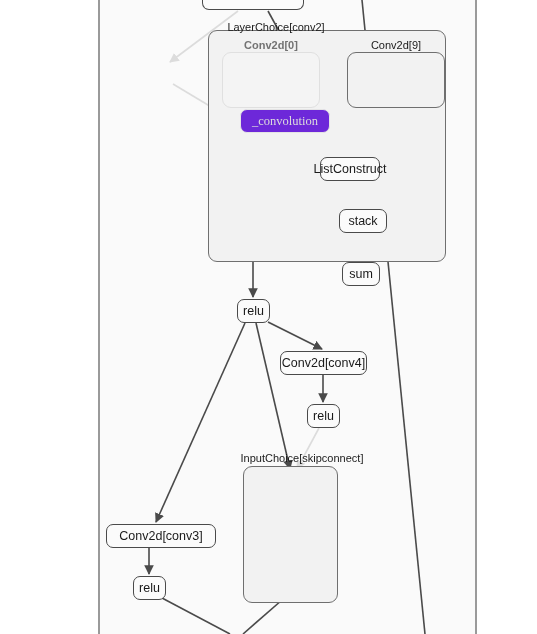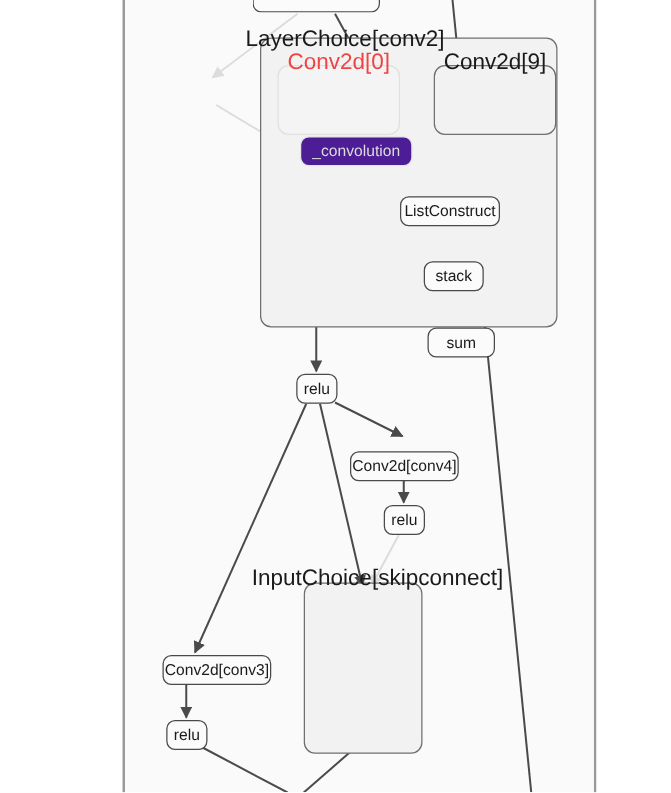--- a/index.html
+++ b/index.html
@@ -49,46 +49,47 @@
     background: #f2f2f2;
     border: 1px solid #6f6f6f;
     border-radius: 9px;
   }
   .cluster.faded {
     background: #f4f4f4;
     border-color: #e0e0e0;
   }
   .cluster-label {
     position: absolute;
-    font-size: 18px;
+    font-size: 11px;
     color: #1a1a1a;
     white-space: nowrap;
     text-align: center;
   }
-  .cluster-label.faded { color: #ef4444; }
+  .cluster-label.faded { color: #737373; font-weight: bold; }
 
   
   .node {
     position: absolute;
     box-sizing: border-box;
     background: #fbfbfb;
     border: 1.4px solid #4a4a4a;
     border-radius: 7px;
     display: flex;
     align-items: center;
     justify-content: center;
     font-size: 12.5px;
     color: #1a1a1a;
     white-space: nowrap;
     padding: 0 7px;
   }
   .node.faded {
-    background: #4c1d95;
+    background: #6d28d9;
     border-color: #e4e4e4;
     color: #dcdcdc;
+    font-family: Liberation Serif, serif;
   }
   .node.cut-top {
     border-top-left-radius: 0;
     border-top-right-radius: 0;
     border-top: none;
   }
 </style>
 </head>
 <body>
 
@@ -135,24 +136,24 @@
         <div class="cluster faded" style="left: 122px; top: 52px; width: 98px; height: 56px;"></div>
         <div class="cluster-label faded" style="left: 122px; top: 39px; width: 98px;">Conv2d[0]</div>
         <div class="cluster" style="left: 247px; top: 52px; width: 98px; height: 56px;"></div>
         <div class="cluster-label" style="left: 247px; top: 39px; width: 98px;">Conv2d[9]</div>
         <div class="cluster" style="left: 143px; top: 466px; width: 95px; height: 137px;"></div>
         <div class="cluster-label" style="left: 32px; top: 452px; width: 340px;">InputChoice[skipconnect]</div>
       </div>
     <div id="node-layer">
         <div class="node cut-top" style="left: 102px; top: -12px; width: 102px; height: 22px;"></div>
         <div class="node faded" style="left: 140px; top: 109px; width: 90px; height: 24px;">_convolution</div>
-        <div class="node" style="left: 220px; top: 157px; width: 80px; height: 24px;">ListConstruct</div>
+        <div class="node" style="left: 220px; top: 157px; width: 60px; height: 24px;">ListConstruct</div>
         <div class="node" style="left: 239px; top: 209px; width: 48px; height: 24px;">stack</div>
-        <div class="node" style="left: 242px; top: 262px; width: 54px; height: 24px;">sum</div>
+        <div class="node" style="left: 242px; top: 262px; width: 38px; height: 24px;">sum</div>
         <div class="node" style="left: 137px; top: 299px; width: 33px; height: 24px;">relu</div>
-        <div class="node" style="left: 180px; top: 351px; width: 87px; height: 24px; margin-top: 10px;">Conv2d[conv4]</div>
+        <div class="node" style="left: 180px; top: 351px; width: 87px; height: 24px;">Conv2d[conv4]</div>
         <div class="node" style="left: 207px; top: 404px; width: 33px; height: 24px;">relu</div>
-        <div class="node" style="left: 6px; top: 524px; width: 87px; height: 24px; margin-left: 24px;">Conv2d[conv3]</div>
+        <div class="node" style="left: 6px; top: 524px; width: 110px; height: 24px;">Conv2d[conv3]</div>
         <div class="node" style="left: 33px; top: 576px; width: 33px; height: 24px;">relu</div>
       </div>
   </div>
 
 </div>
 
 </body></html>

